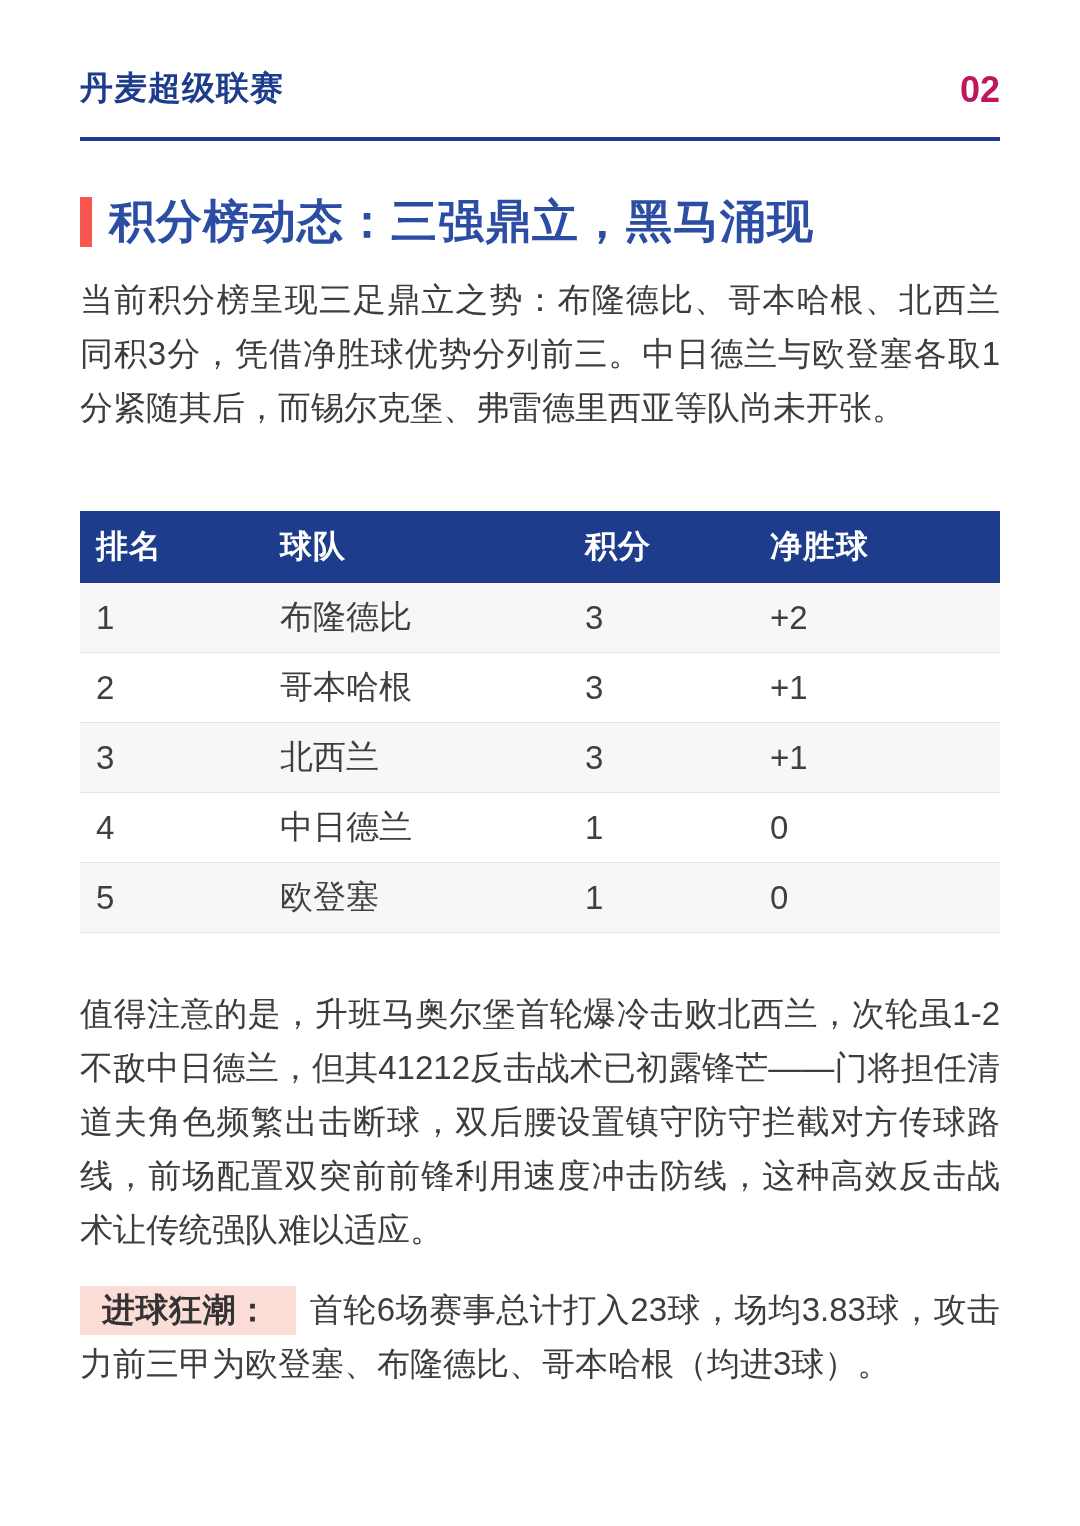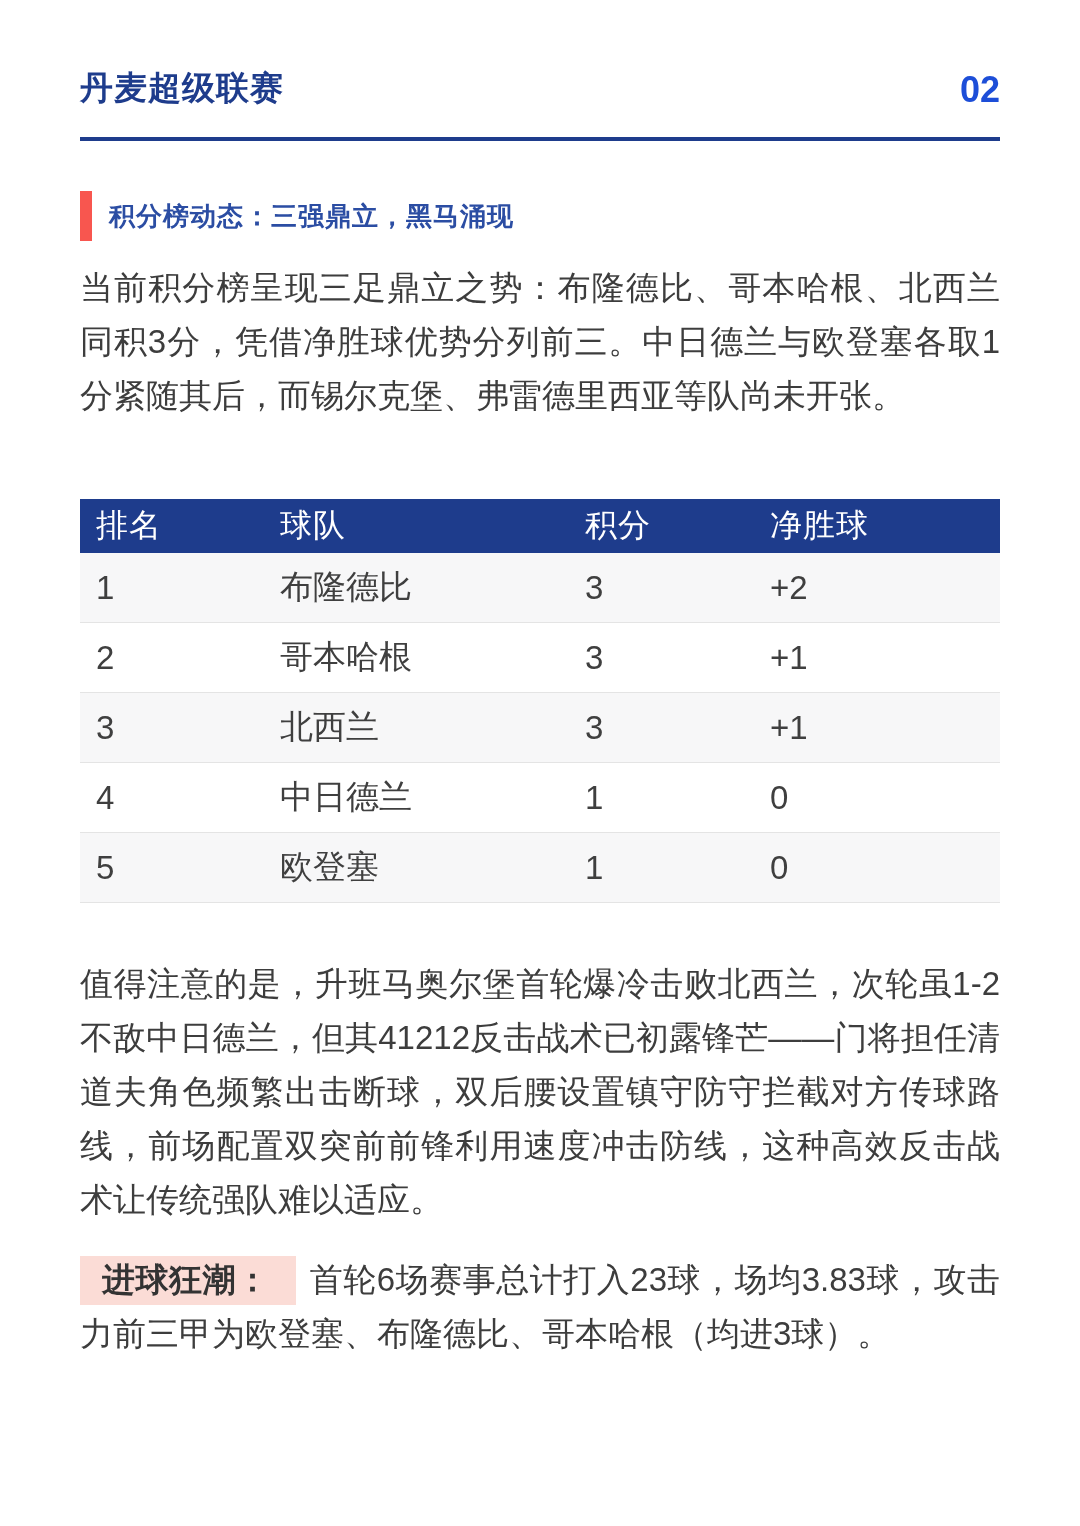--- a/index.html
+++ b/index.html
@@ -29,37 +29,37 @@
   }
   .doc-header .league {
     font-size: 33px;
     font-weight: bold;
     color: #1e3c8c;
     letter-spacing: 1px;
   }
   .doc-header .pageno {
     font-size: 36px;
     font-weight: bold;
-    color: #1d4ed8;
+    color: #be185d;
   }
   
   .section-title {
     display: flex;
     align-items: center;
     margin-top: 50px;
   }
   .section-title .red-bar {
     width: 12px;
     height: 50px;
     background: #f8564f;
     flex: 0 0 auto;
   }
   .section-title h2 {
     margin: 0 0 0 17px;
-    font-size: 26px;
+    font-size: 46px;
     font-weight: bold;
     color: #2b4da3;
     letter-spacing: 1px;
   }
   .section-title.second { margin-top: 46px; }
   
   .body-para {
     margin: 20px 0 0 0;
     font-size: 33px;
     line-height: 54px;
@@ -76,23 +76,23 @@
     table-layout: fixed;
   }
   .standings col.c1 { width: 200px; }
   .standings col.c2 { width: 305px; }
   .standings col.c3 { width: 185px; }
   .standings col.c4 { width: 230px; }
   .standings th {
     background: #1e3c8c;
     color: #ffffff;
     font-size: 32px;
-    font-weight: normal;
+    font-weight: bold;
     text-align: left;
-    height: 54px;
+    height: 72px;
     padding: 0;
     letter-spacing: 1px;
     margin-top: 22px;
   }
   .standings th:first-child, .standings td:first-child { padding-left: 16px; }
   .standings td {
     font-size: 33px;
     color: #3f3f3f;
     text-align: left;
     height: 69px;

